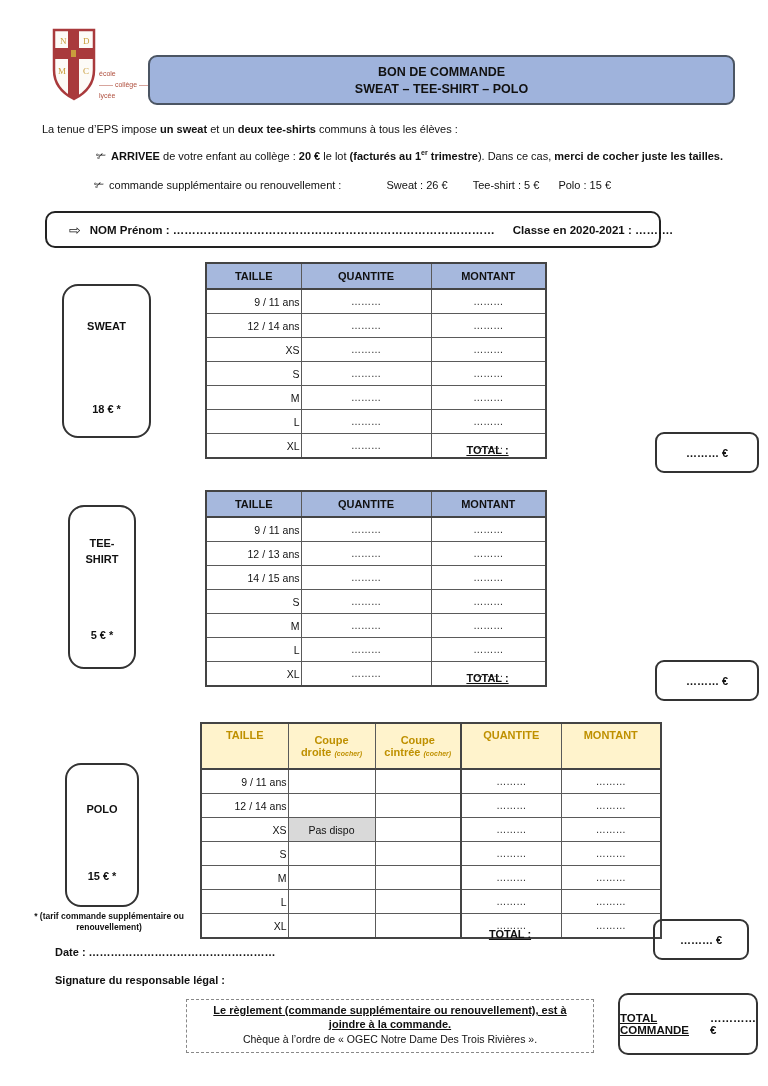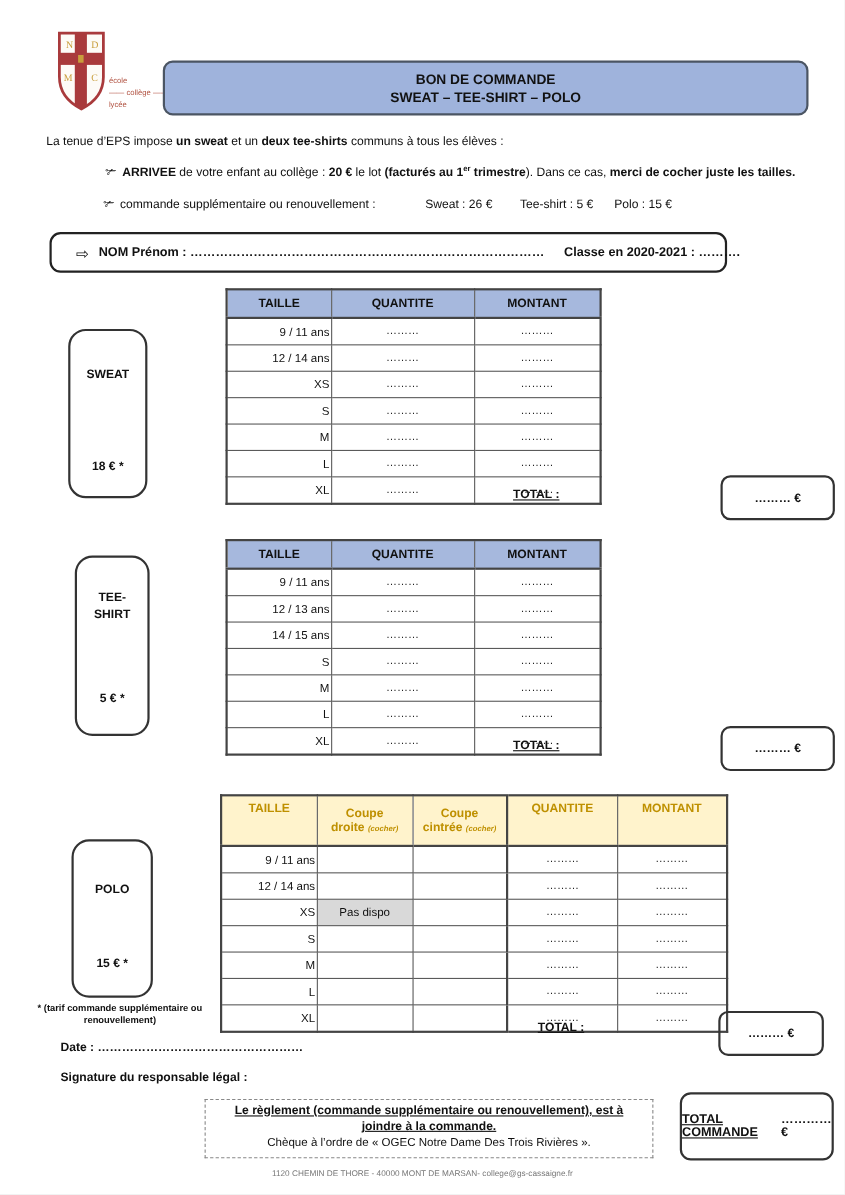--- a/index.html
+++ b/index.html
@@ -127,21 +127,21 @@
   </div>
 
   <div class="abs name-box">
     <span class="arrow">⇨</span>
     <span>NOM Prénom :</span>&nbsp;
     <span>…………………………………………………………………………</span>
     <span style="margin-left:18px;">Classe en 2020-2021 :</span>&nbsp;
     <span>……….</span>
   </div>
 
-  <div class="abs side-box" style="left:62px;top:299px;width:68px;height:150px;">
+  <div class="abs side-box" style="left:62px;top:284px;width:68px;height:150px;padding-left:17px;">
     <span style="top:34px;">SWEAT</span>
     <span style="top:117px;">18 € *</span>
   </div>
 
   <table class="gt" style="left:205px;top:262px;width:340px;">
     <colgroup>
         <col style="width:95px;">
         <col style="width:130px;">
         <col style="width:115px;">
       </colgroup>
@@ -345,15 +345,14 @@
   <div class="abs payment-box">
     <div class="l1">Le règlement (commande supplémentaire ou renouvellement), est à joindre à la commande.</div>
     <div class="l2">Chèque à l’ordre de « OGEC Notre Dame Des Trois Rivières ».</div>
   </div>
 
   <div class="abs total-cmd-box">
     <div class="u">TOTAL COMMANDE</div>
     <div>………… €</div>
   </div>
 
-  <div class="abs footer">1120 CHEMIN DE THORE - 40000 MONT DE MARSAN- college@gs-cassaigne.fr</div>
 
 </div>
 
 </body></html>

